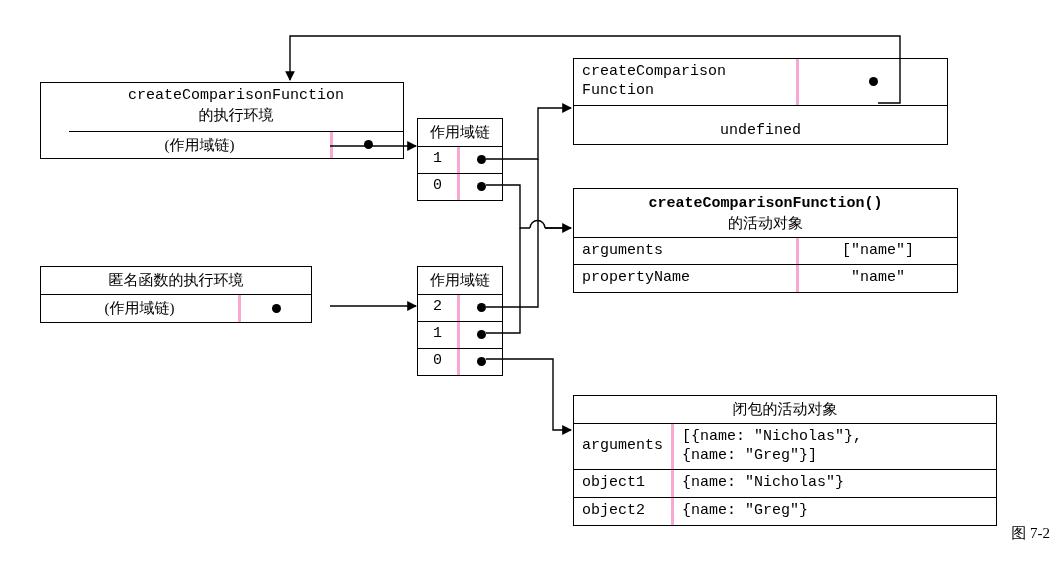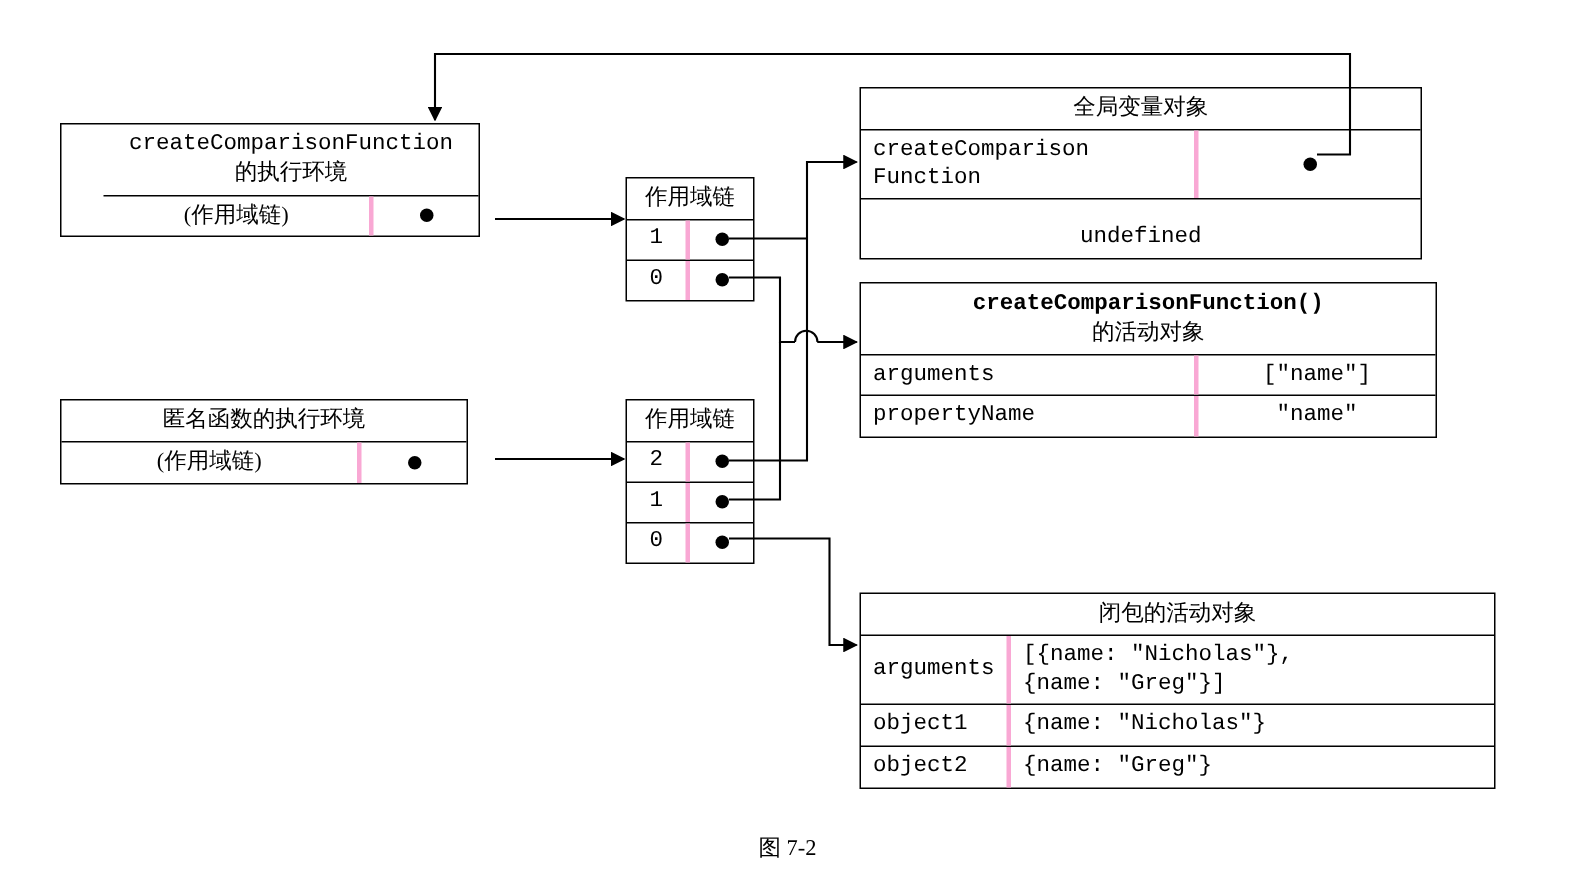--- a/index.html
+++ b/index.html
@@ -66,21 +66,21 @@
     left: 0; top: 0;
     width: 1050px; height: 586px;
     pointer-events: none;
   }
 </style>
 </head>
 <body>
 
 <div class="stage">
 
-  <div class="box" style="left:40px; top:82px; width:280px;padding-left:28px;">
+  <div class="box" style="left:40px; top:82px; width:364px;padding-left:28px;">
     <div class="hdr mono">
       <span>createComparisonFunction</span><br>
       <span style="font-family:'SimSun',serif;">的执行环境</span>
     </div>
     <div class="row">
       <div class="cell" style="flex:1; justify-content:center;">(作用域链)</div>
       <div class="cell" style="width:70px; justify-content:center;">
           <span class="dot"></span>
         </div>
     </div>
@@ -128,21 +128,20 @@
     </div>
     <div class="row">
       <div class="cell idx">0</div>
       <div class="cell ptr">
           <span class="dot"></span>
         </div>
     </div>
   </div>
 
   <div class="box" style="left:573px; top:58px; width:375px;">
-    <div class="hdr">全局变量对象</div>
     <div class="row">
       <div class="cell mono" style="width:225px; white-space:pre-line;">createComparison
 Function</div>
       <div class="cell" style="flex:1; justify-content:center;">
           <span class="dot"></span>
         </div>
     </div>
     <div class="row">
       <div class="cell mono" style="flex:1; justify-content:center;margin-top:12px;">undefined</div>
     </div>
@@ -173,21 +172,21 @@
     <div class="row">
       <div class="cell mono" style="width:100px;">object1</div>
       <div class="cell mono" style="flex:1;">{name: "Nicholas"}</div>
     </div>
     <div class="row">
       <div class="cell mono" style="width:100px;">object2</div>
       <div class="cell mono" style="flex:1;">{name: "Greg"}</div>
     </div>
   </div>
 
-  <div class="caption" style="top:556px;">图  7-2</div>
+  <div class="caption" style="top:524px;text-align:right;">图  7-2</div>
 
   <svg class="wires">
     <defs>
       <marker id="arrow" viewBox="0 0 10 10" refX="9" refY="5" markerWidth="7" markerHeight="7" orient="auto-start-reverse">
         <path d="M 0 0 L 10 5 L 0 10 z" fill="#000"></path>
       </marker>
     </defs>
 
     <line x1="330" y1="146" x2="416" y2="146" stroke="#000" stroke-width="1.4" marker-end="url(#arrow)"></line>
 

